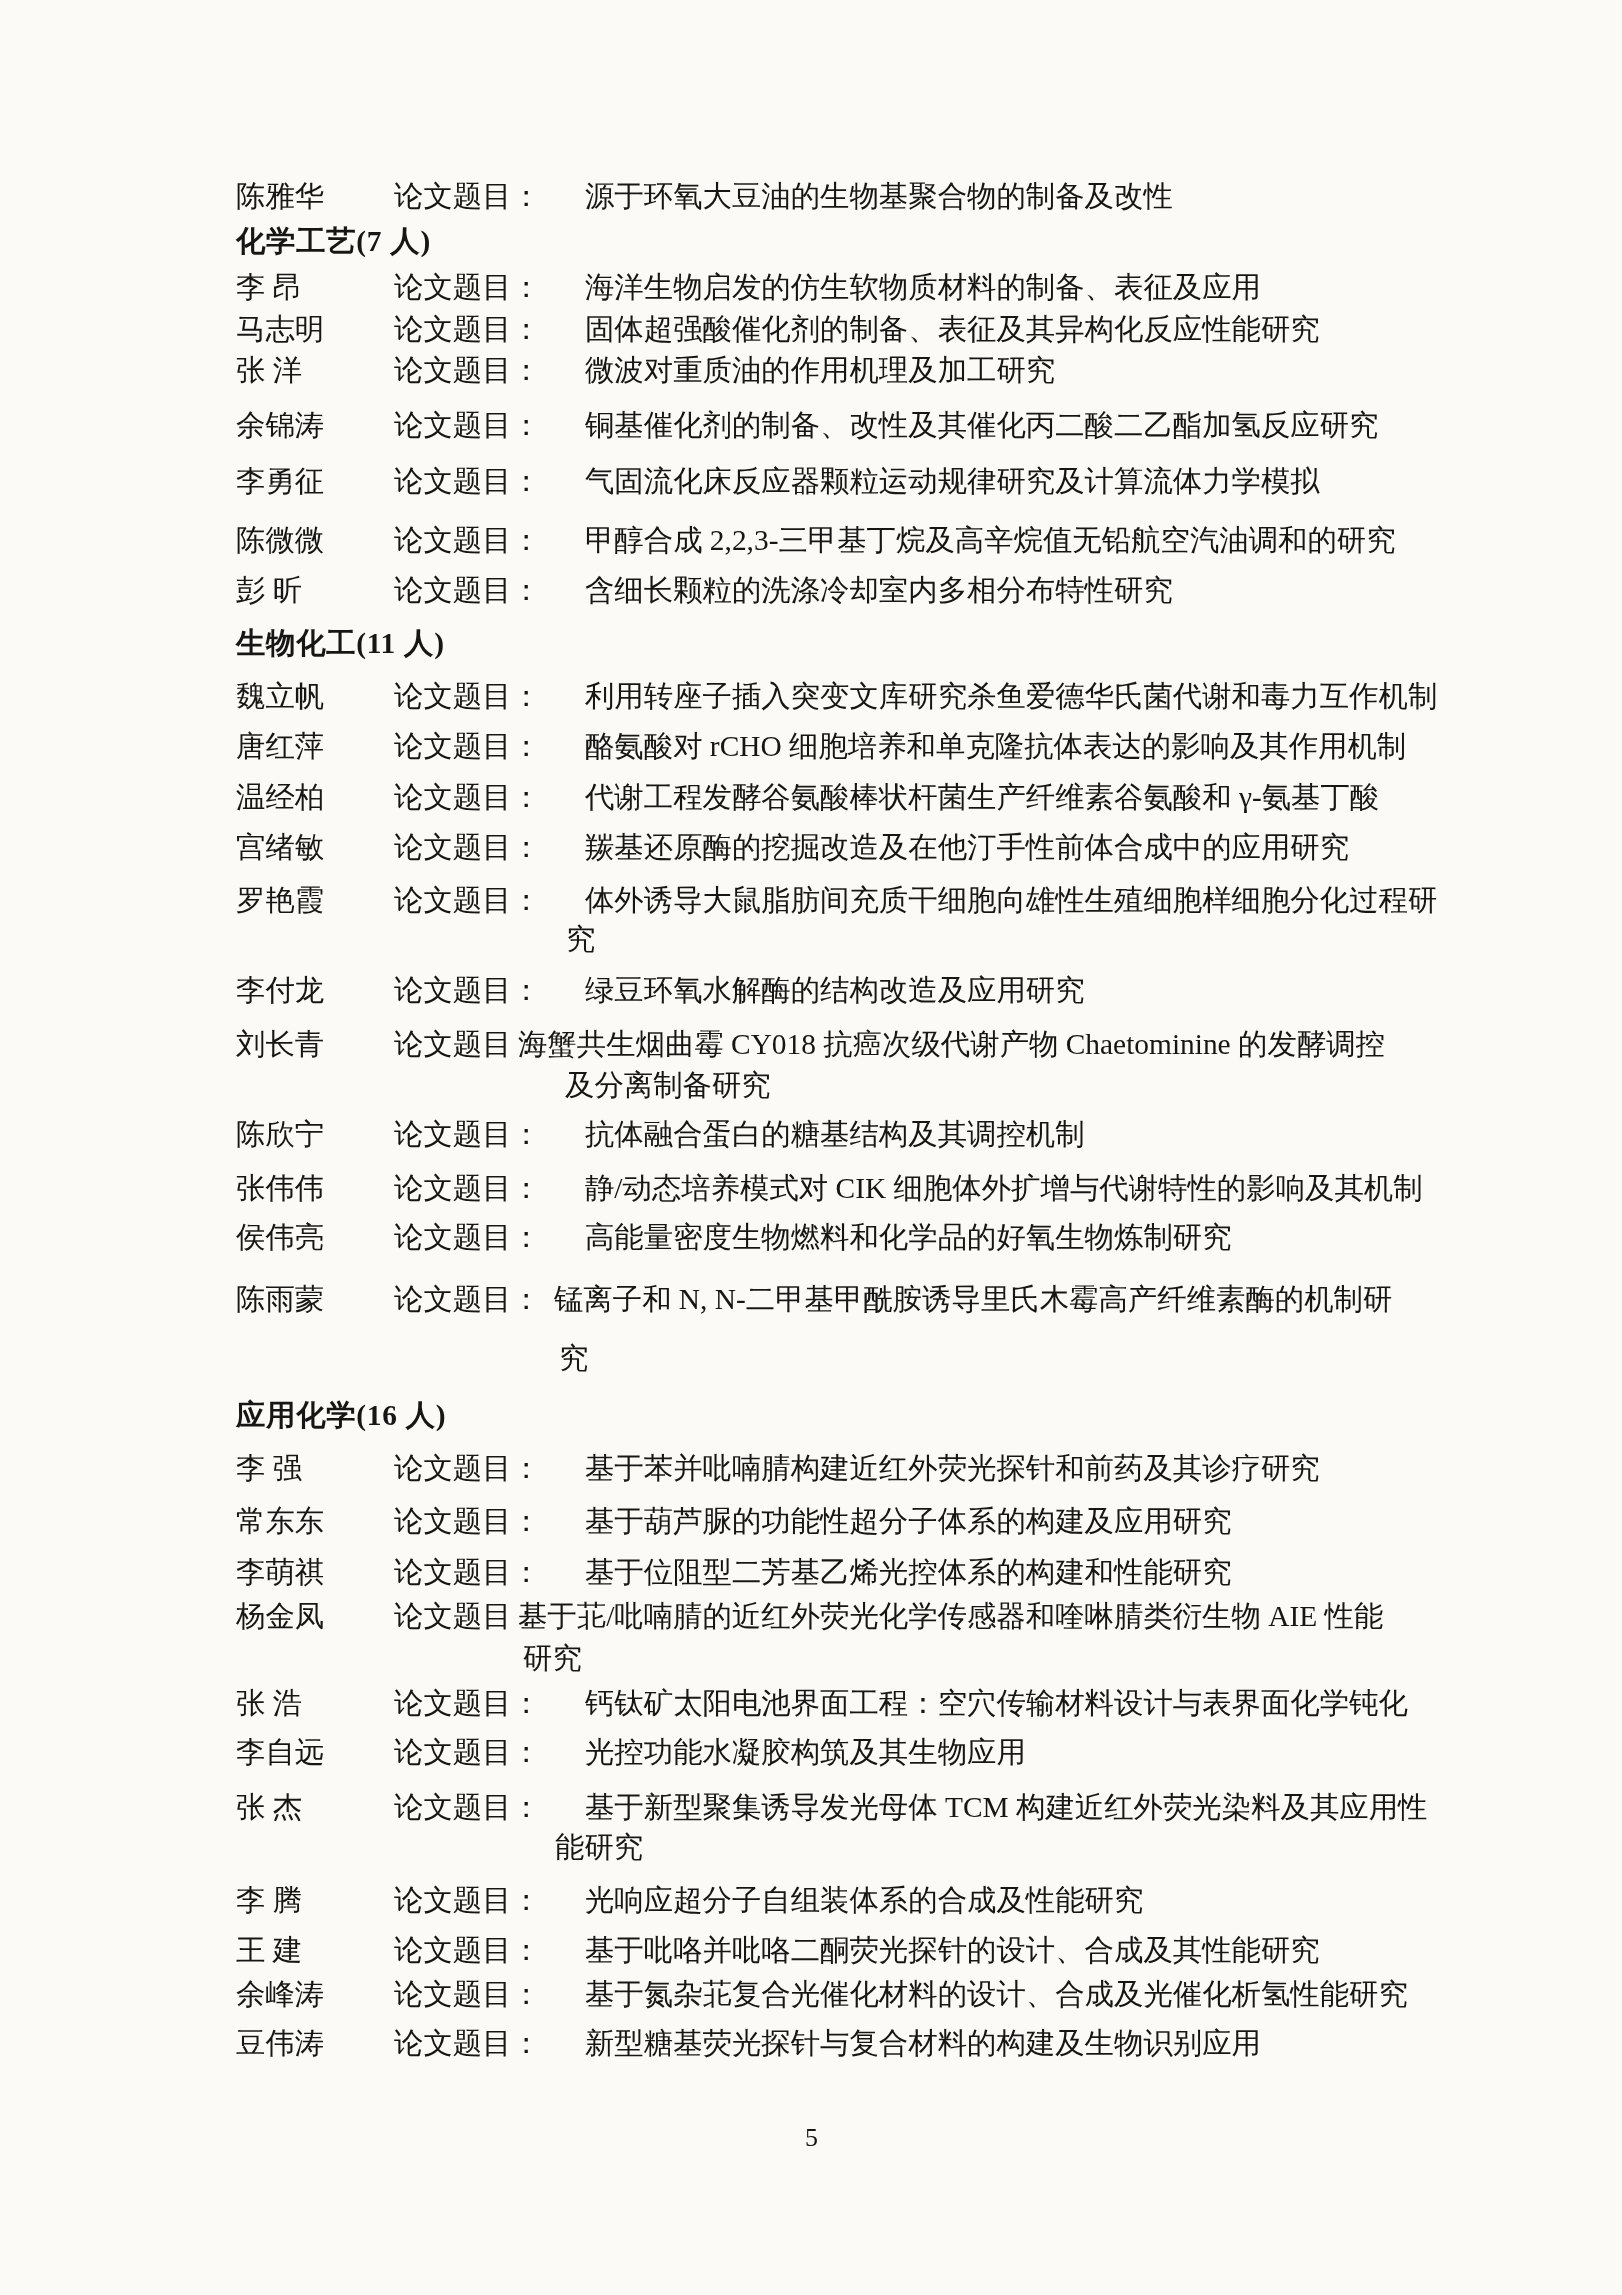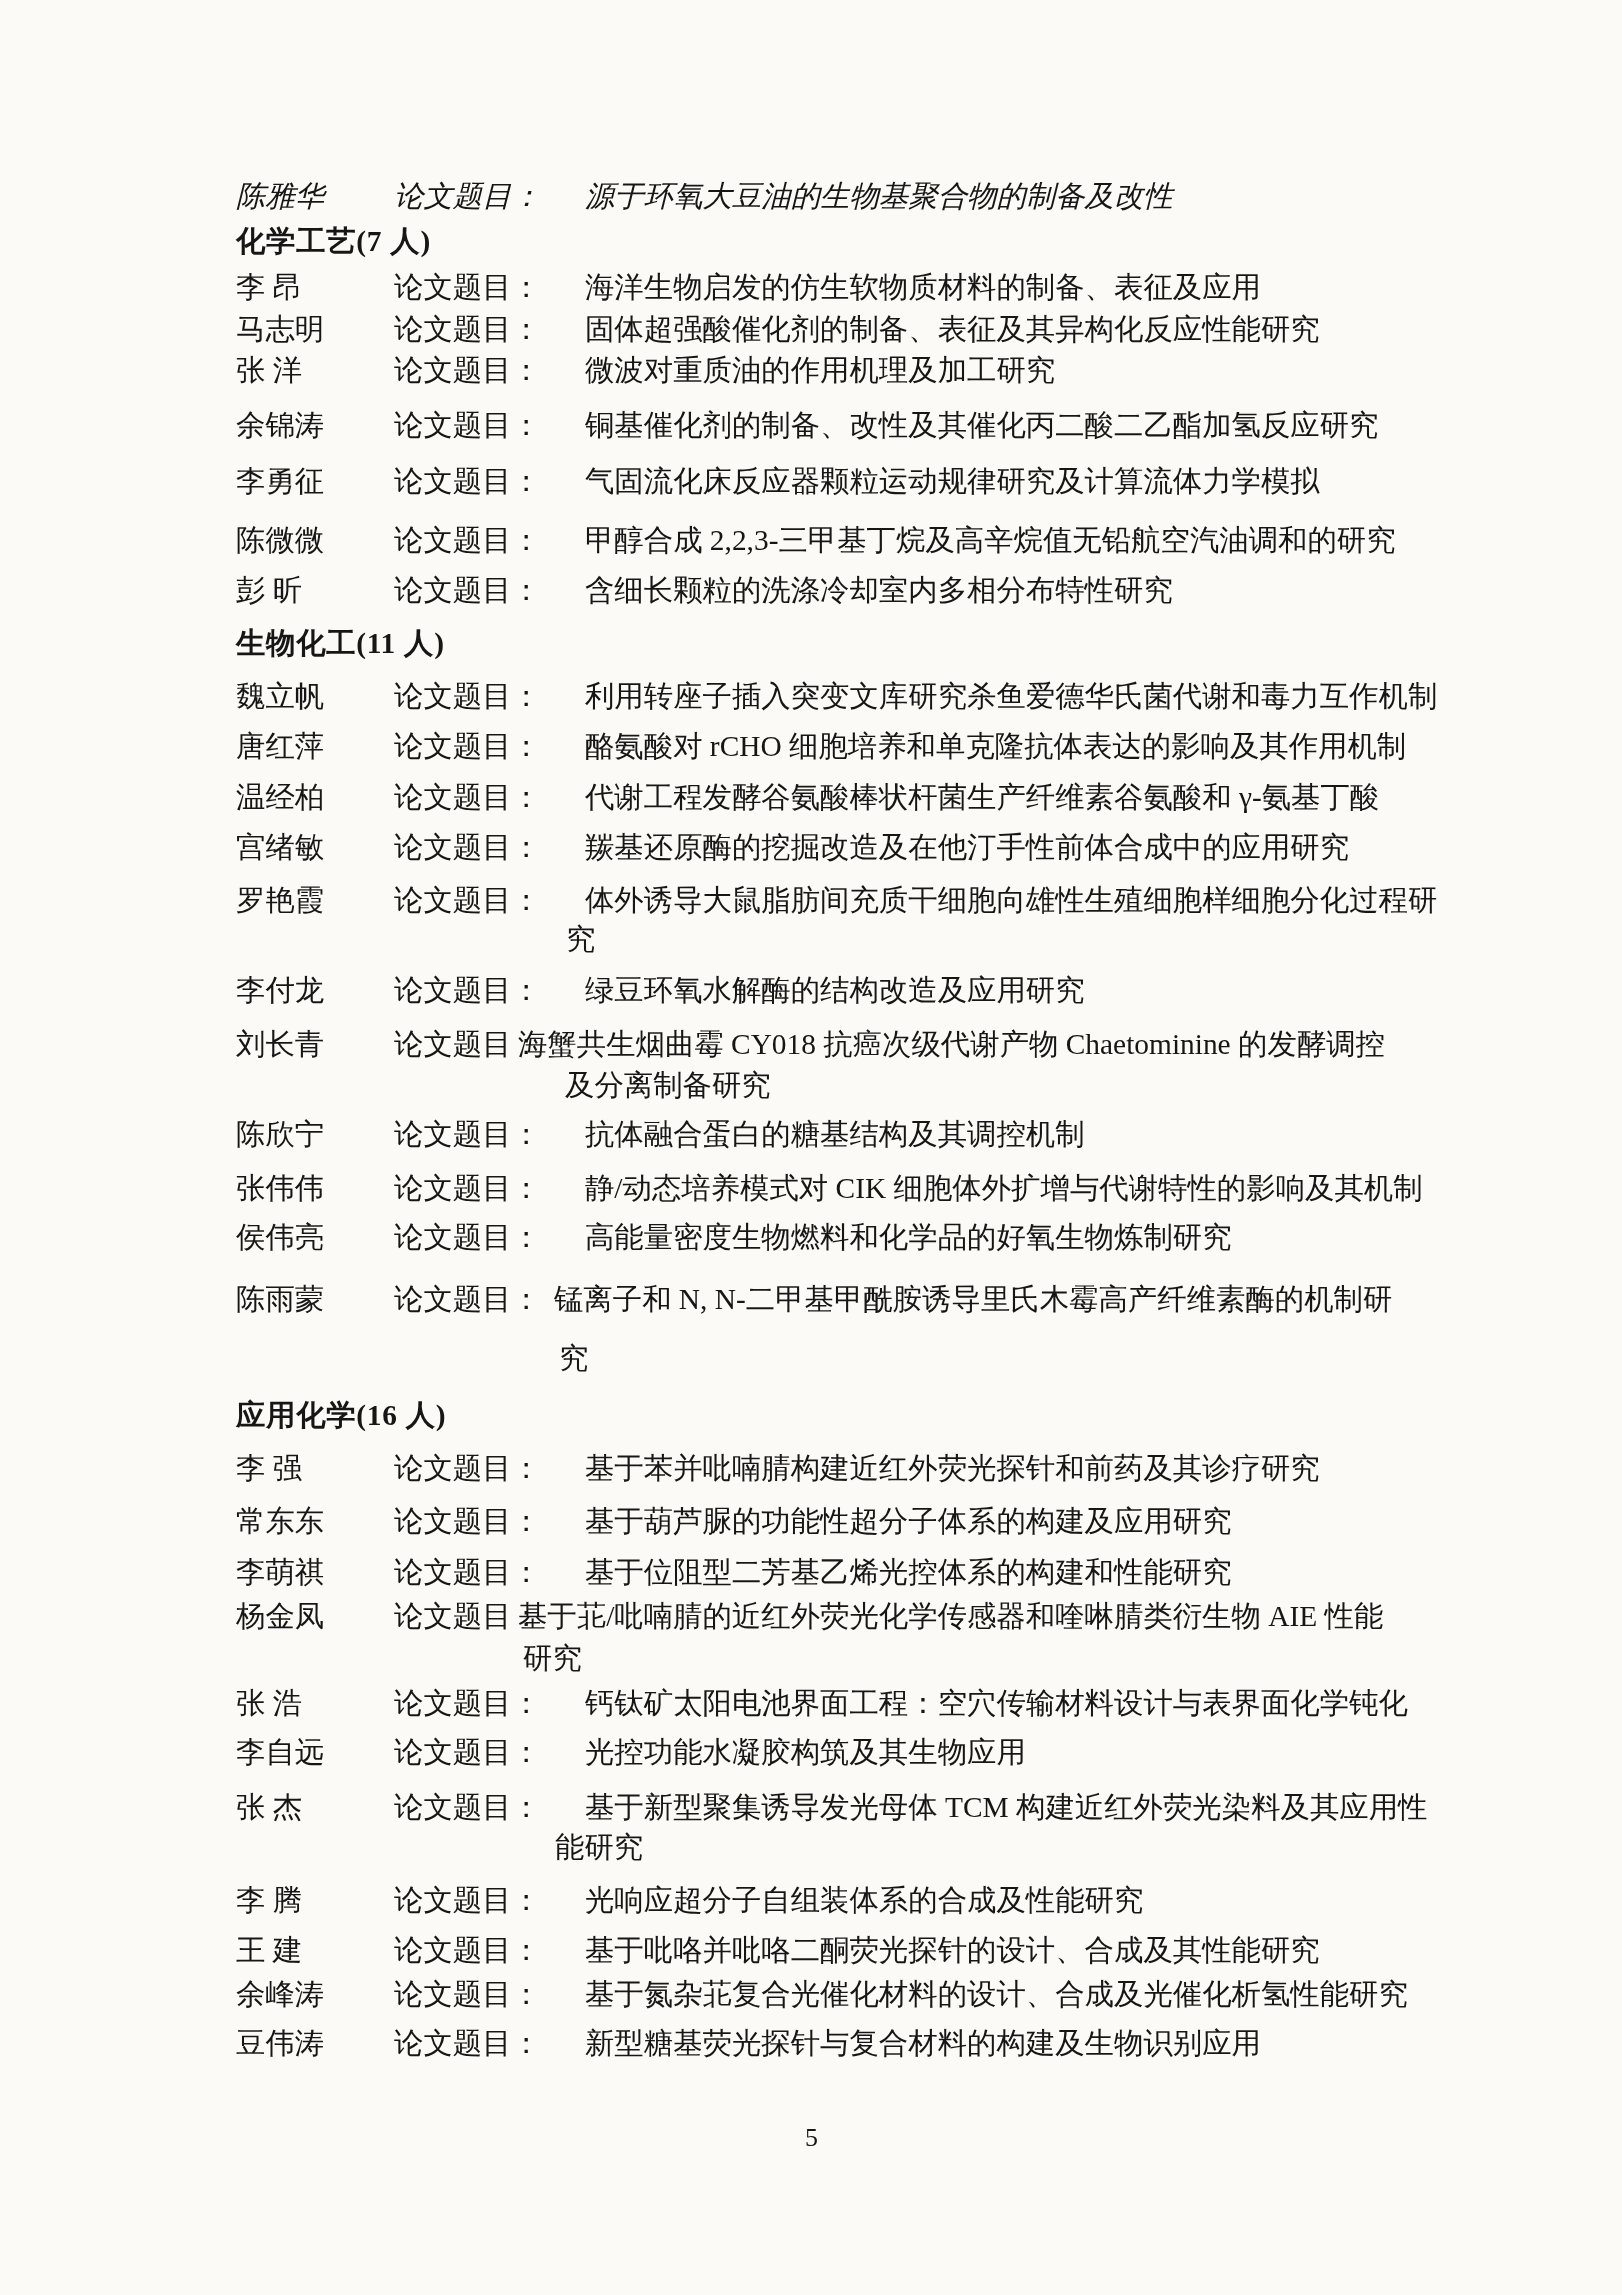--- a/index.html
+++ b/index.html
@@ -51,21 +51,21 @@
     text-align:center;
     font-size:26px;
     line-height:38px;
   }
 </style>
 </head>
 <body>
 
 <div class="page">
   <div id="doc-lines">
-      <div class="line" style="top: 177px; font-style: italic;">
+      <div class="line" style="top: 177px;">
         <span class="name">陈雅华</span>
         <span class="body"><span class="label">论文题目：</span><span class="title">源于环氧大豆油的生物基聚合物的制备及改性</span></span>
       </div>
       <div class="line header-row" style="top: 222px;">化学工艺(7 人)</div>
       <div class="line" style="top: 268px;">
         <span class="name">李 昂</span>
         <span class="body"><span class="label">论文题目：</span><span class="title">海洋生物启发的仿生软物质材料的制备、表征及应用</span></span>
       </div>
       <div class="line" style="top: 310px; padding-left: 8px;">
         <span class="name">马志明</span>

